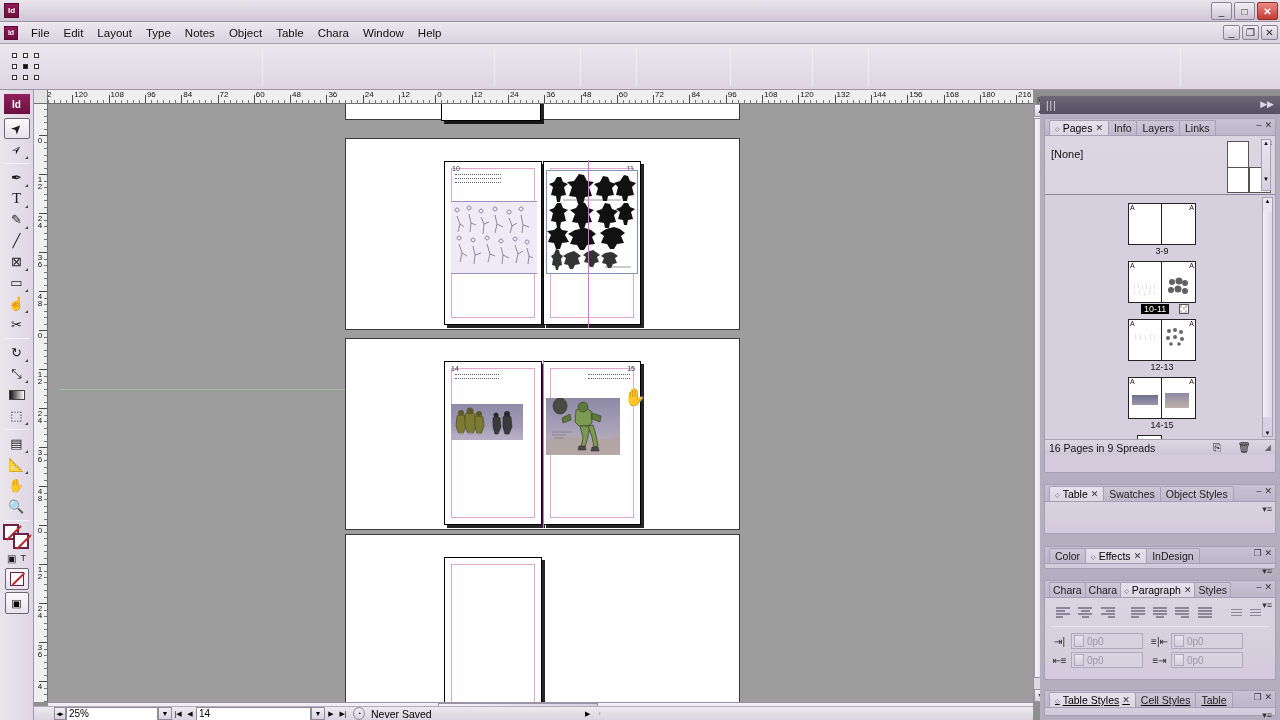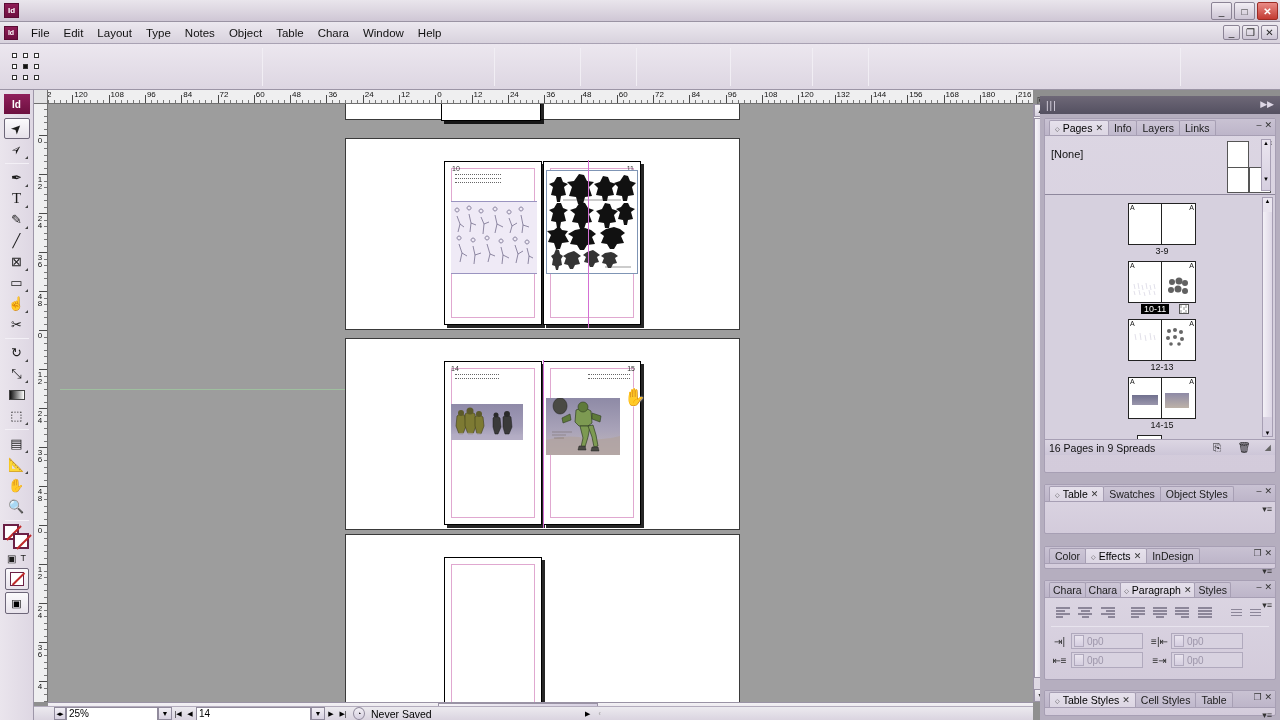--- a/index.html
+++ b/index.html
@@ -1296,21 +1296,21 @@
             <span class="ind-field">
               <span class="ind-spin"></span>
               <span>0p0</span>
               </span>
           </div>
         </div>
       </div>
     </div>
   </div>
 
-  <div class="panel" style="top:690px;height:26px;">
+  <div class="panel" style="top:690px;height:26px;text-decoration:underline;">
     <div class="tabrow">
       <div class="ptab active">
         <span class="dia">◇</span>
         <span>Table Styles</span>
         <span class="x">✕</span>
         </div>
       <div class="ptab">
         <span>Cell Styles</span>
         </div>
       <div class="ptab">

